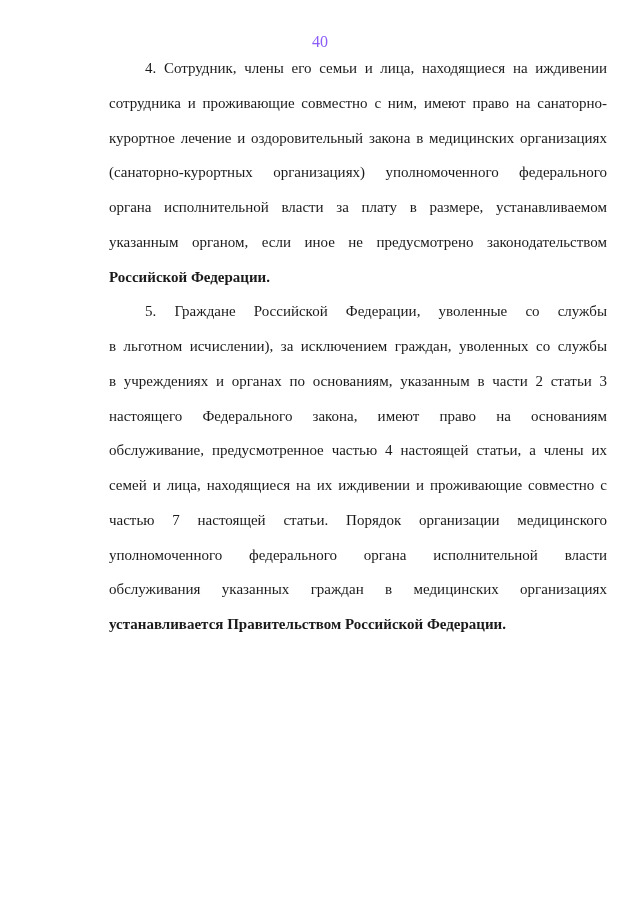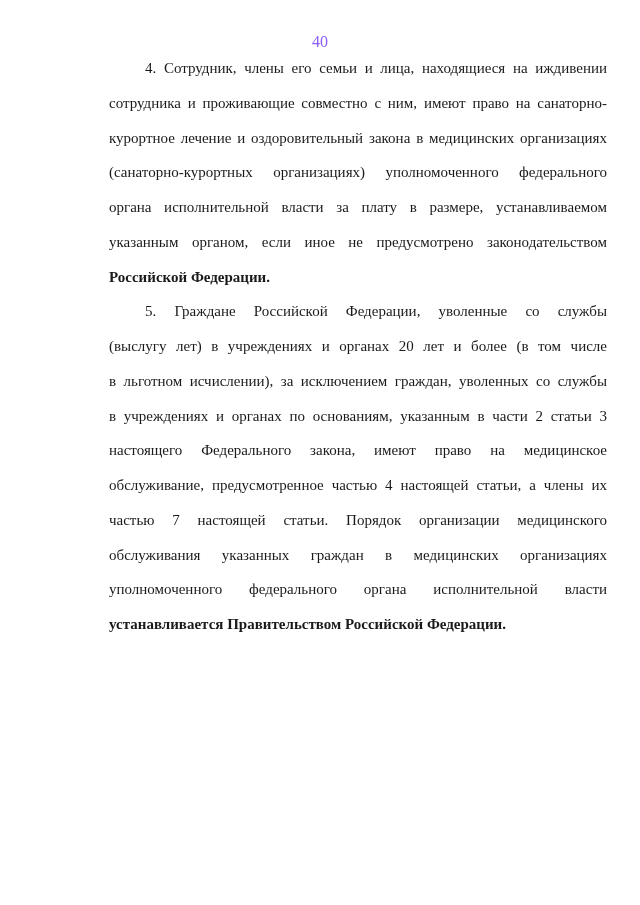--- a/index.html
+++ b/index.html
@@ -68,25 +68,25 @@
       <div class="line">сотрудника и проживающие совместно с ним, имеют право на санаторно-</div>
       <div class="line">курортное лечение и оздоровительный закона в медицинских организациях</div>
       <div class="line">(санаторно-курортных организациях) уполномоченного федерального</div>
       <div class="line">органа исполнительной власти за плату в размере, устанавливаемом</div>
       <div class="line">указанным органом, если иное не предусмотрено законодательством</div>
       <div class="line para-last">Российской Федерации.</div>
     </div>
 
     <div class="paragraph">
       <div class="line first">5. Граждане Российской Федерации, уволенные со службы</div>
-      <div class="line">(выслугу лет) в учреждениях и органах 20 лет и более (в том числе</div>
       <div class="line">в льготном исчислении), за исключением граждан, уволенных со службы</div>
       <div class="line">в учреждениях и органах по основаниям, указанным в части 2 статьи 3</div>
-      <div class="line">настоящего Федерального закона, имеют право на медицинское</div>
+      <div class="line">настоящего Федерального закона, имеют право на основаниям</div>
       <div class="line">обслуживание, предусмотренное частью 4 настоящей статьи, а члены их</div>
+      <div class="line">семей и лица, находящиеся на их иждивении и проживающие совместно с</div>
       <div class="line">частью 7 настоящей статьи. Порядок организации медицинского</div>
+      <div class="line">уполномоченного федерального органа исполнительной власти</div>
       <div class="line">обслуживания указанных граждан в медицинских организациях</div>
-      <div class="line">уполномоченного федерального органа исполнительной власти</div>
       <div class="line para-last">устанавливается Правительством Российской Федерации.</div>
     </div>
 
   </div>
 </div>
 
 </body></html>

